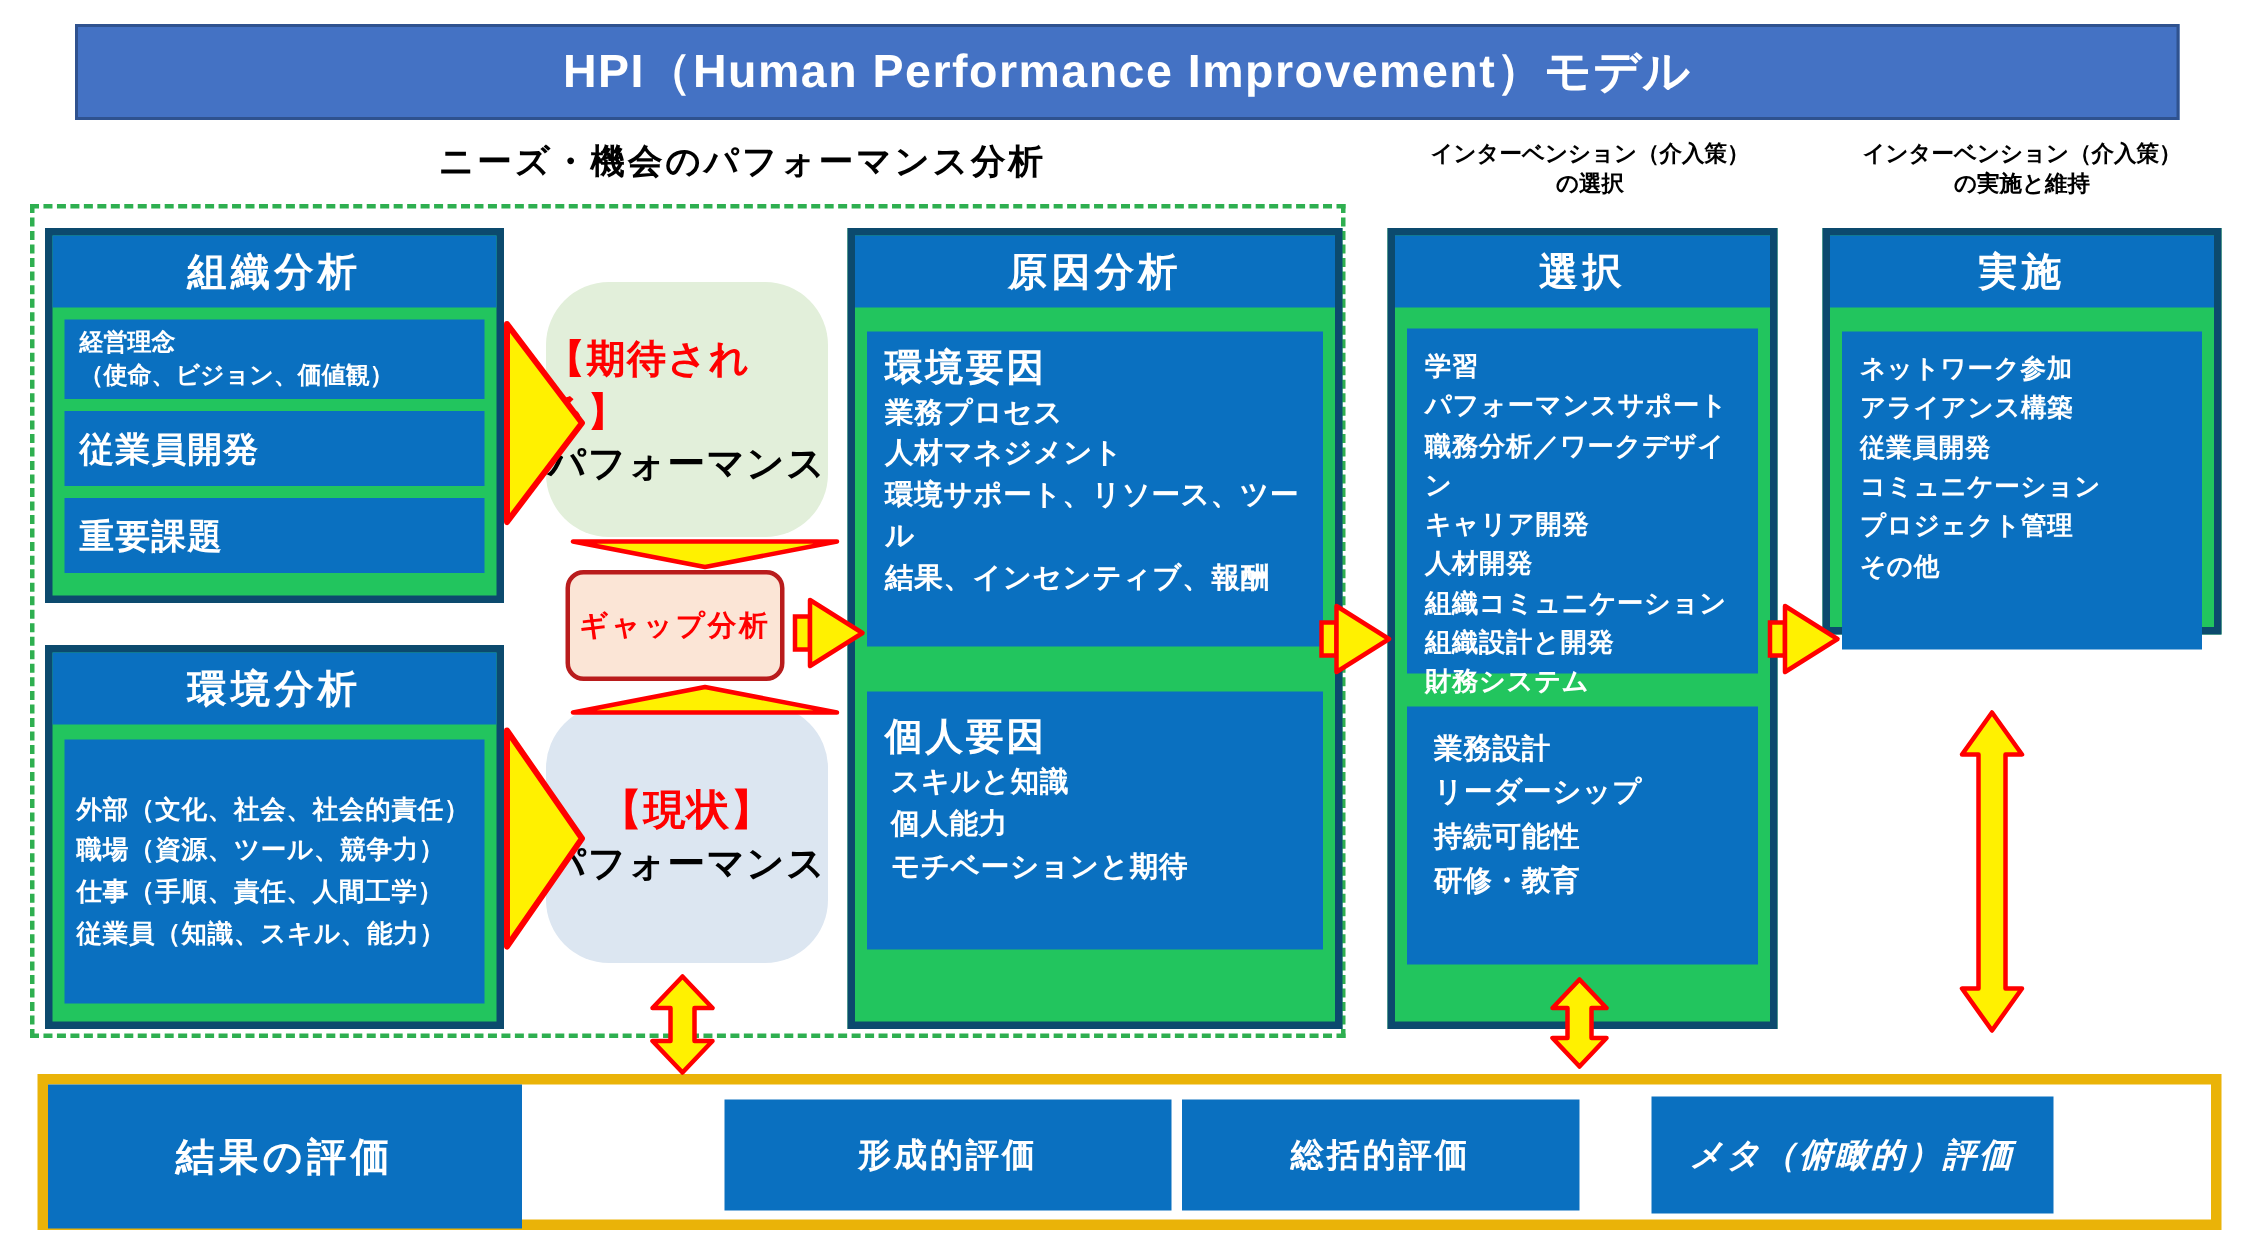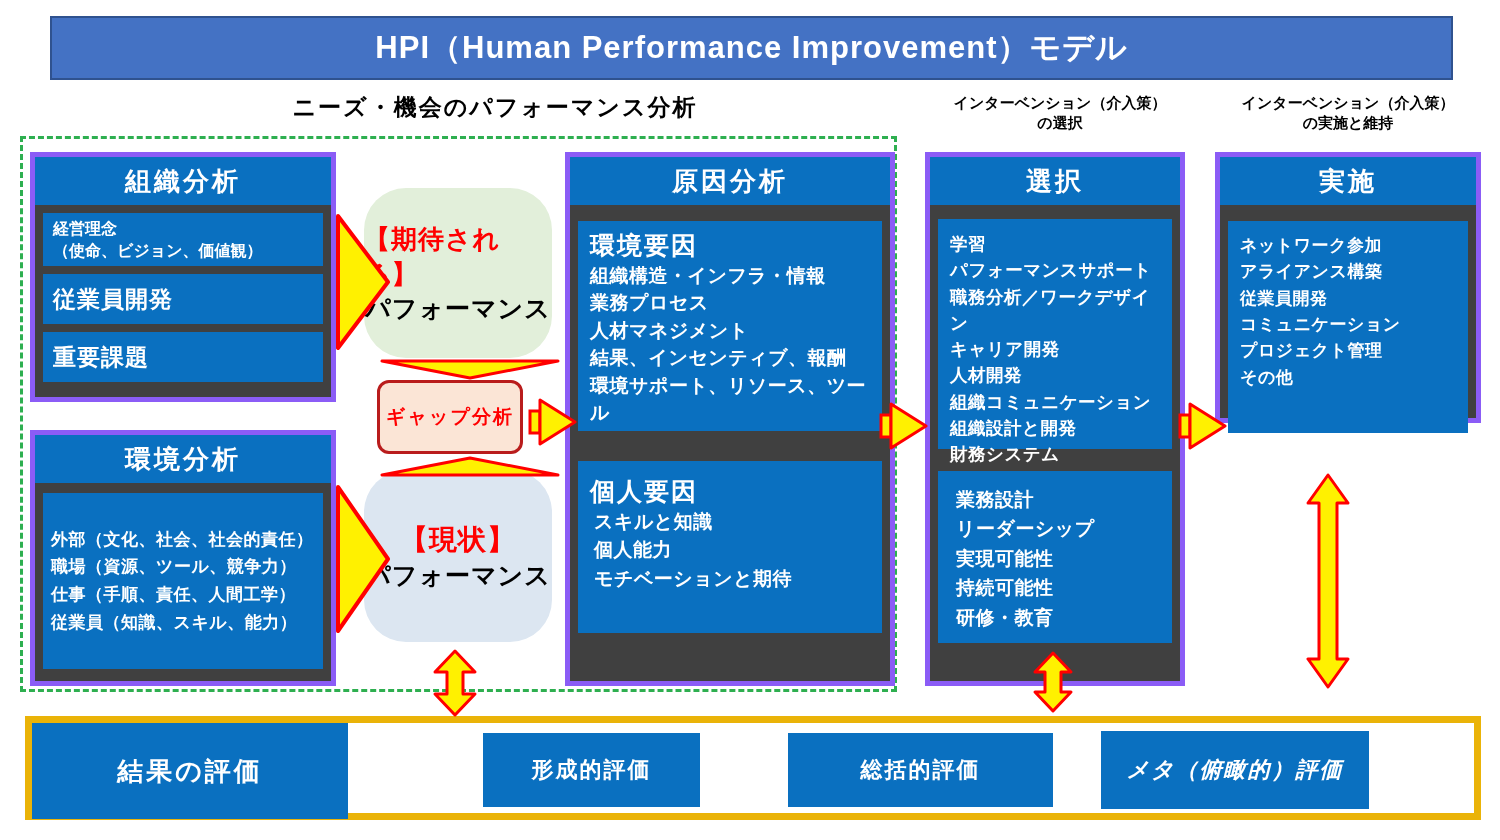--- a/index.html
+++ b/index.html
@@ -15,21 +15,21 @@
 
   
   .needs-title { left:175px; top:92px; width:640px; height:30px; color:#000;
                  font-size:23px; letter-spacing:2px; text-align:center; }
   .col-header { color:#000; font-size:15px; text-align:center; line-height:1.35; }
 
   
   .green-dash { left:20px; top:136px; width:877px; height:556px; border:3px dashed #2EAF50; }
 
   
-  .panel { border:5px solid #8b5cf6; background:#404040; }
+  .panel { border:5px solid #0c4a6e; background:#22c55e; }
   .band { height:48px; background:#0A70C0; color:#fff; font-size:26px; letter-spacing:3px;
           display:flex; align-items:center; justify-content:center; }
   .bluefill { background:#0A70C0; color:#fff; }
 
   
   .org-item-sm { margin:8px 8px 0; padding:5px 10px; font-size:16px; line-height:1.35; }
   .org-item-lg { margin:8px 8px 0; padding:0 10px; height:50px; font-size:23px;
                  display:flex; align-items:center; letter-spacing:1px; }
 
   .env-itembox { margin:10px 8px 0; height:176px; padding:10px 4px 10px 8px;
@@ -114,25 +114,24 @@
 
   <div class="abs rounded-lg" style="left:364px;top:470px;width:188px;height:172px;background:#DCE6F1;">
     <div class="red-tag" style="font-size:28px;">【現状】</div>
     <div class="black-label">パフォーマンス</div>
   </div>
 
   <div class="abs panel" style="left:565px;top:152px;width:330px;height:534px;">
     <div class="band">原因分析</div>
     <div class="subbox cause-env">
       <div class="sub-title">環境要因</div>
-      <div class="sub-line">組織構造・インフラ・情報</div>
       <div class="sub-line">業務プロセス</div>
       <div class="sub-line">人材マネジメント</div>
+      <div class="sub-line">環境サポート、リソース、ツール</div>
       <div class="sub-line">結果、インセンティブ、報酬</div>
-      <div class="sub-line">環境サポート、リソース、ツール</div>
     </div>
     <div class="subbox cause-personal">
       <div class="sub-title">個人要因</div>
       <div class="sub-line">スキルと知識</div>
       <div class="sub-line">個人能力</div>
       <div class="sub-line">モチベーションと期待</div>
     </div>
   </div>
 
   <div class="abs panel" style="left:925px;top:152px;width:260px;height:534px;">
@@ -143,41 +142,40 @@
       <div class="sub-line">職務分析／ワークデザイン</div>
       <div class="sub-line">キャリア開発</div>
       <div class="sub-line">人材開発</div>
       <div class="sub-line">組織コミュニケーション</div>
       <div class="sub-line">組織設計と開発</div>
       <div class="sub-line">財務システム</div>
     </div>
     <div class="subbox sel-criteria">
       <div class="sub-line">業務設計</div>
       <div class="sub-line">リーダーシップ</div>
-      <div class="sub-line">実現可能性</div>
       <div class="sub-line">持続可能性</div>
       <div class="sub-line">研修・教育</div>
     </div>
   </div>
 
   <div class="abs panel" style="left:1215px;top:152px;width:266px;height:271px;">
     <div class="band">実施</div>
     <div class="subbox impl-items">
       <div class="sub-line">ネットワーク参加</div>
       <div class="sub-line">アライアンス構築</div>
       <div class="sub-line">従業員開発</div>
       <div class="sub-line">コミュニケーション</div>
       <div class="sub-line">プロジェクト管理</div>
       <div class="sub-line">その他</div>
     </div>
   </div>
 
   <div class="abs eval-bar">
     <div class="abs bluefill centered" style="left:0;top:0;width:316px;height:96px;font-size:26px;letter-spacing:3px;">結果の評価</div>
-    <div class="abs bluefill centered eval-label" style="left:451px;top:10px;width:217px;height:74px;">形成的評価</div>
+    <div class="abs bluefill centered eval-label" style="left:451px;top:10px;width:298px;height:74px;">形成的評価</div>
     <div class="abs bluefill centered eval-label" style="left:756px;top:10px;width:265px;height:74px;">総括的評価</div>
     <div class="abs bluefill centered eval-label" style="left:1069px;top:8px;width:268px;height:78px;font-style:italic;">メタ（俯瞰的）評価</div>
   </div>
 
   <svg class="abs" style="left:336px;top:212px;" width="54" height="140" viewBox="0 0 54 140">
     <polygon points="2,4 52,70 2,136" fill="#FFF100" stroke="#FF0000" stroke-width="4" stroke-linejoin="round"></polygon>
   </svg>
   <svg class="abs" style="left:336px;top:483px;" width="54" height="152" viewBox="0 0 54 152">
     <polygon points="2,4 52,76 2,148" fill="#FFF100" stroke="#FF0000" stroke-width="4" stroke-linejoin="round"></polygon>
   </svg>

